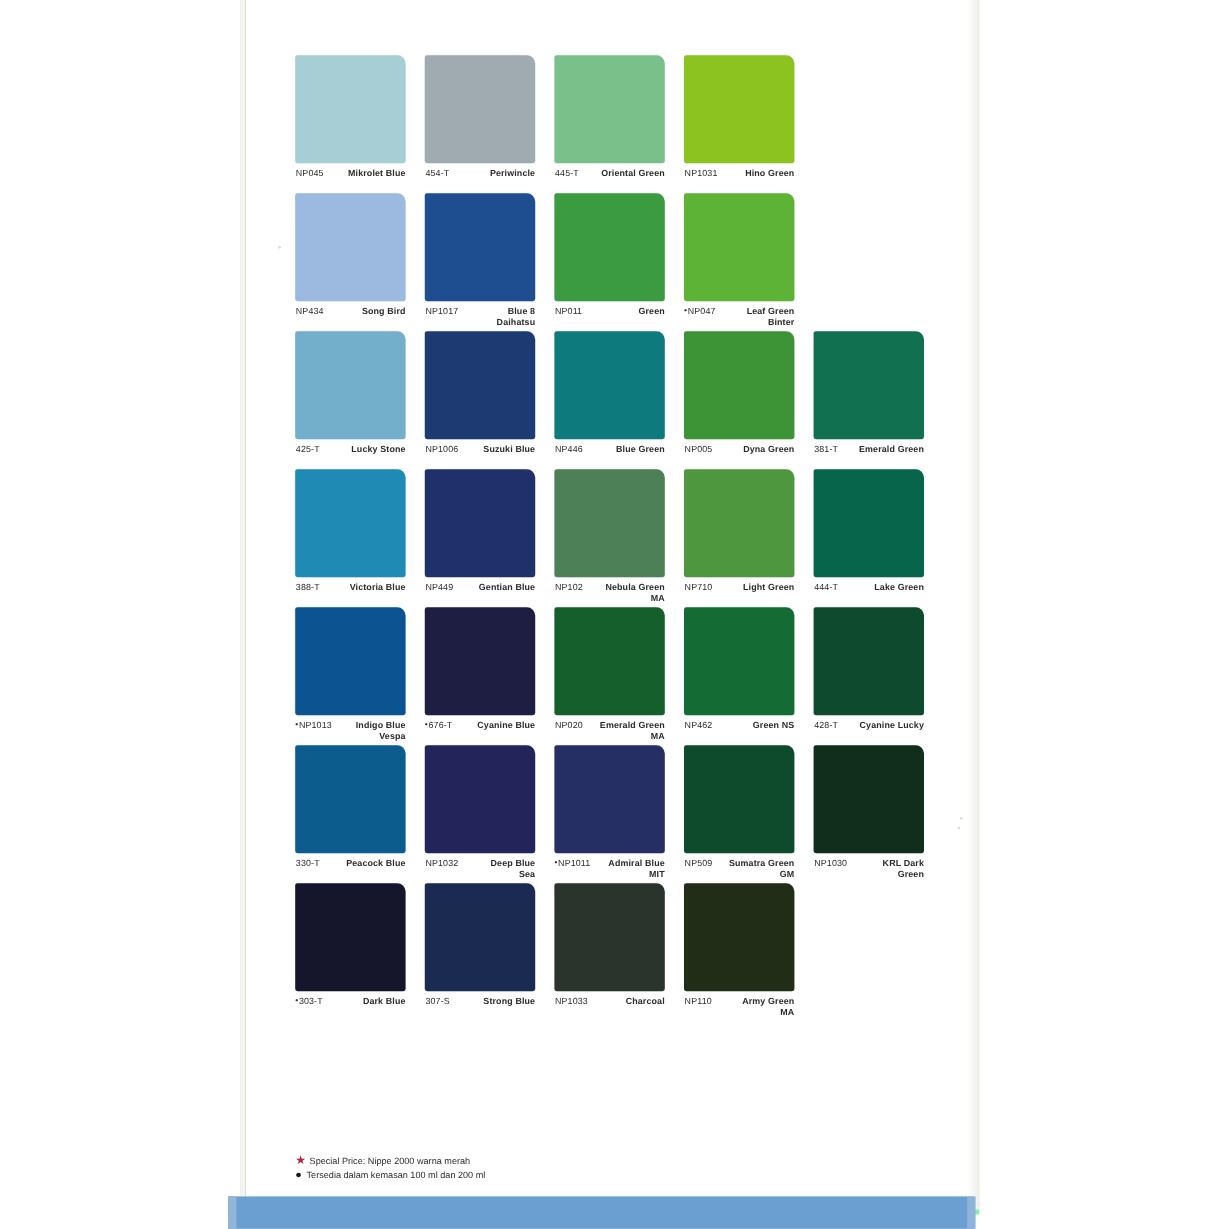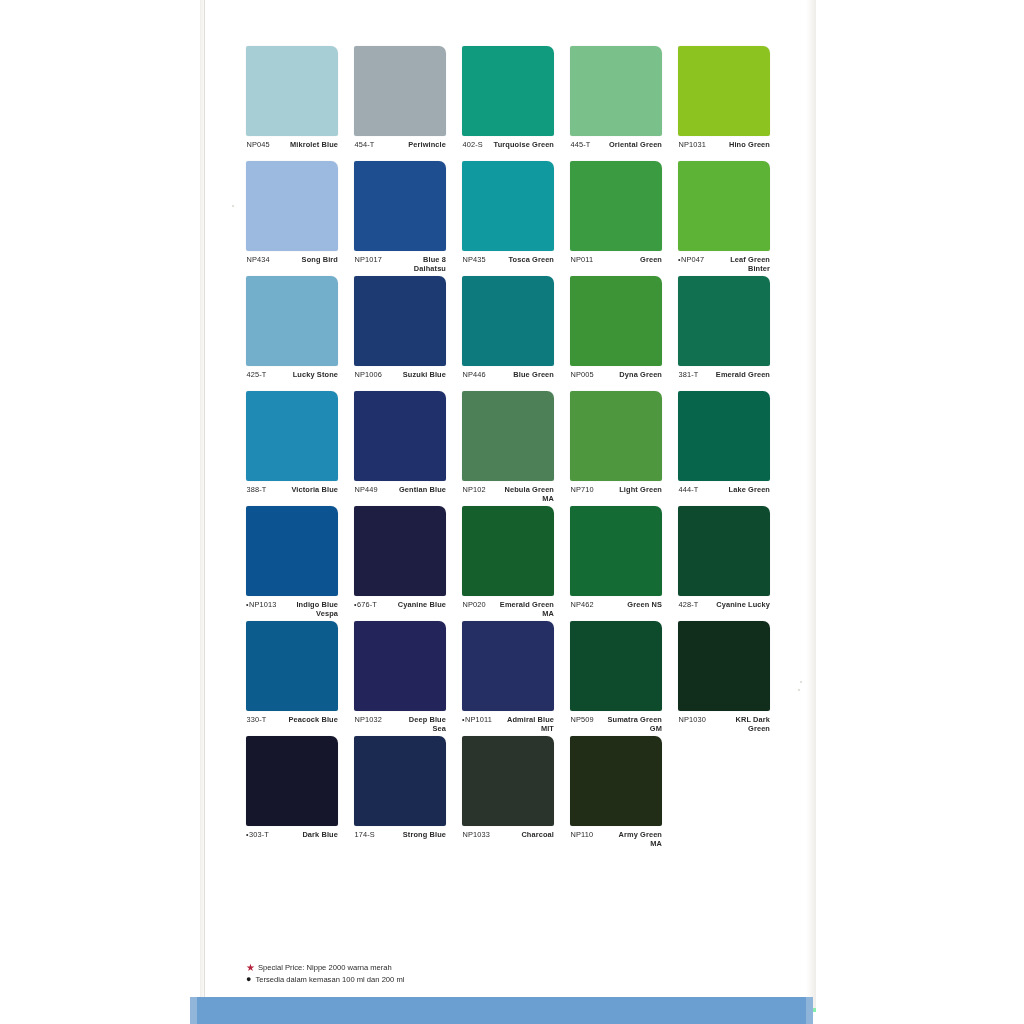--- a/index.html
+++ b/index.html
@@ -165,27 +165,20 @@
         </div>
       </div>
       <div class="cell">
         <div class="swatch" style="background: rgb(159, 171, 177);"></div>
         <div class="cell-labels">
           <span class="code"><span class="dot-mark"></span><span>454-T</span></span>
           <span class="cname">Periwincle</span>
         </div>
       </div>
       <div class="cell">
-        <div class="swatch" style="background: rgb(16, 155, 127);"></div>
-        <div class="cell-labels">
-          <span class="code"><span class="dot-mark"></span><span>402-S</span></span>
-          <span class="cname">Turquoise Green</span>
-        </div>
-      </div>
-      <div class="cell">
         <div class="swatch" style="background: rgb(121, 192, 138);"></div>
         <div class="cell-labels">
           <span class="code"><span class="dot-mark"></span><span>445-T</span></span>
           <span class="cname">Oriental Green</span>
         </div>
       </div>
       <div class="cell">
         <div class="swatch" style="background: rgb(140, 195, 33);"></div>
         <div class="cell-labels">
           <span class="code"><span class="dot-mark"></span><span>NP1031</span></span>
@@ -204,27 +197,20 @@
       </div>
       <div class="cell">
         <div class="swatch" style="background: rgb(30, 78, 143);"></div>
         <div class="cell-labels">
           <span class="code"><span class="dot-mark"></span><span>NP1017</span></span>
           <span class="cname">Blue 8
 Daihatsu</span>
         </div>
       </div>
       <div class="cell">
-        <div class="swatch" style="background: rgb(16, 153, 159);"></div>
-        <div class="cell-labels">
-          <span class="code"><span class="dot-mark"></span><span>NP435</span></span>
-          <span class="cname">Tosca Green</span>
-        </div>
-      </div>
-      <div class="cell">
         <div class="swatch" style="background: rgb(59, 155, 65);"></div>
         <div class="cell-labels">
           <span class="code"><span class="dot-mark"></span><span>NP011</span></span>
           <span class="cname">Green</span>
         </div>
       </div>
       <div class="cell">
         <div class="swatch" style="background: rgb(92, 179, 54);"></div>
         <div class="cell-labels">
           <span class="code"><span class="dot-mark">•</span><span>NP047</span></span>
@@ -397,21 +383,21 @@
       <div class="cell">
         <div class="swatch" style="background: rgb(21, 22, 43);"></div>
         <div class="cell-labels">
           <span class="code"><span class="dot-mark">•</span><span>303-T</span></span>
           <span class="cname">Dark Blue</span>
         </div>
       </div>
       <div class="cell">
         <div class="swatch" style="background: rgb(27, 42, 80);"></div>
         <div class="cell-labels">
-          <span class="code"><span class="dot-mark"></span><span>174-S</span></span>
+          <span class="code"><span class="dot-mark"></span><span>307-S</span></span>
           <span class="cname">Strong Blue</span>
         </div>
       </div>
       <div class="cell">
         <div class="swatch" style="background: rgb(42, 51, 44);"></div>
         <div class="cell-labels">
           <span class="code"><span class="dot-mark"></span><span>NP1033</span></span>
           <span class="cname">Charcoal</span>
         </div>
       </div>

